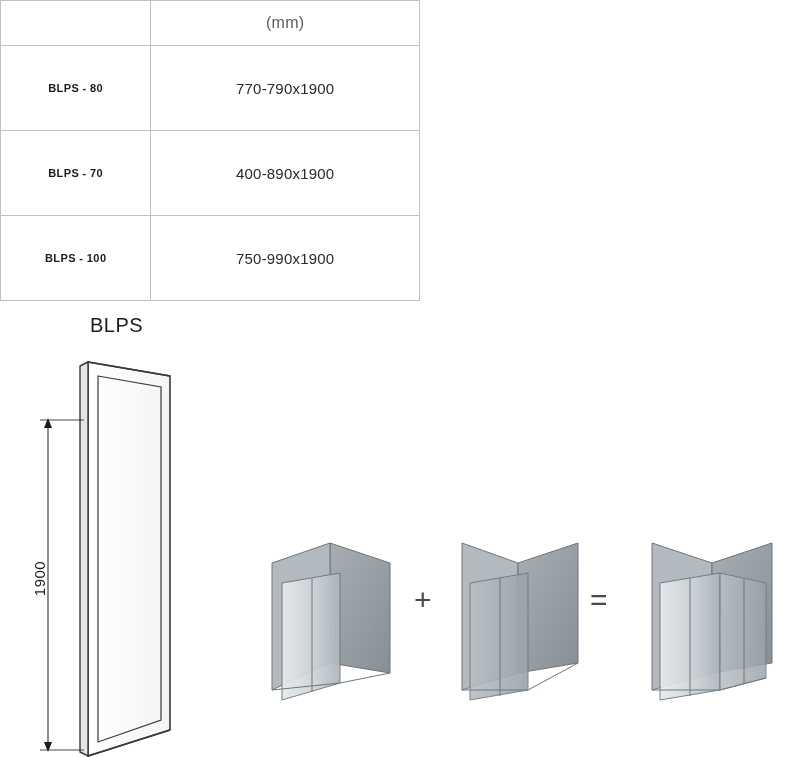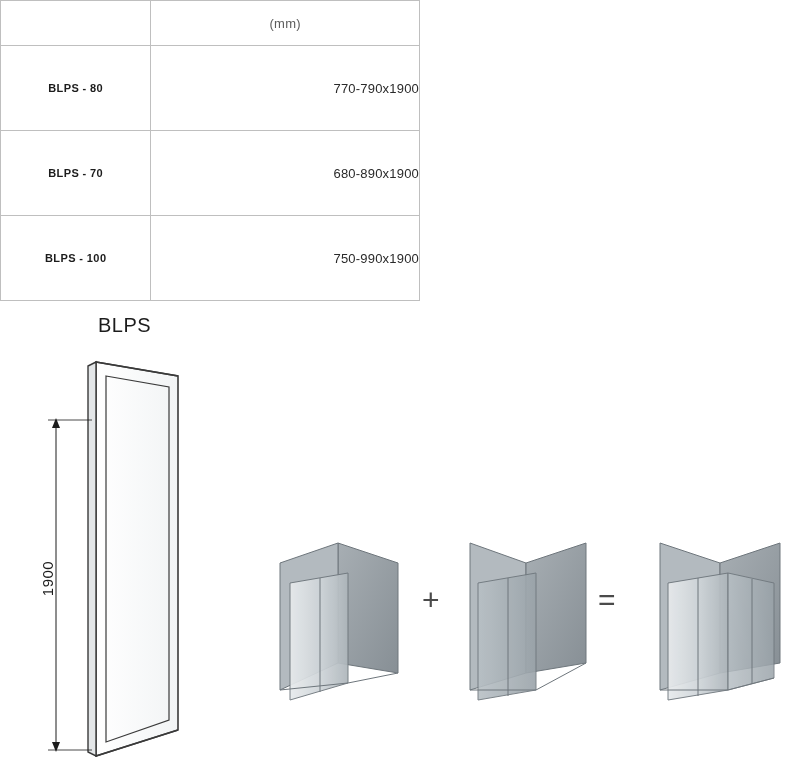--- a/index.html
+++ b/index.html
@@ -32,43 +32,43 @@
     padding: 0;
   }
   .spec-table tr.header-row td {
     height: 44px;
   }
   .col-model { width: 150px; }
   .col-dims  { width: 268px; }
 
   .unit-cell {
     text-align: center;
-    font-size: 13px;
+    font-size: 16px;
     color: #5c5c5c;
     letter-spacing: .3px;
   }
   .model-cell {
     text-align: center;
     font-size: 11px;
     font-weight: bold;
     color: #1c1c1c;
     letter-spacing: .4px;
   }
   .dim-cell {
-    text-align: right;
-    font-size: 13px;
+    text-align: center;
+    font-size: 15px;
     color: #2a2a2a;
     letter-spacing: .2px;
   }
   .empty-cell { background: #ffffff; }
 
   
   .drawing-area {
     position: absolute;
-    left: 8px;
+    left: 0;
     top: 300px;
     width: 764px;
     height: 457px;
   }
 
   .panel-title {
     position: absolute;
     left: 90px;
     top: 14px;
     font-size: 20px;
@@ -115,21 +115,21 @@
     <tr class="header-row">
       <td class="empty-cell"></td>
       <td class="unit-cell">(mm)</td>
     </tr>
     <tr>
       <td class="model-cell">BLPS - 80</td>
       <td class="dim-cell">770-790x1900</td>
     </tr>
     <tr>
       <td class="model-cell">BLPS - 70</td>
-      <td class="dim-cell">680-890x1900</td>
+      <td class="dim-cell">400-890x1900</td>
     </tr>
     <tr>
       <td class="model-cell">BLPS - 100</td>
       <td class="dim-cell">750-990x1900</td>
     </tr>
   </tbody>
 </table>
 
 <div class="drawing-area">
 

